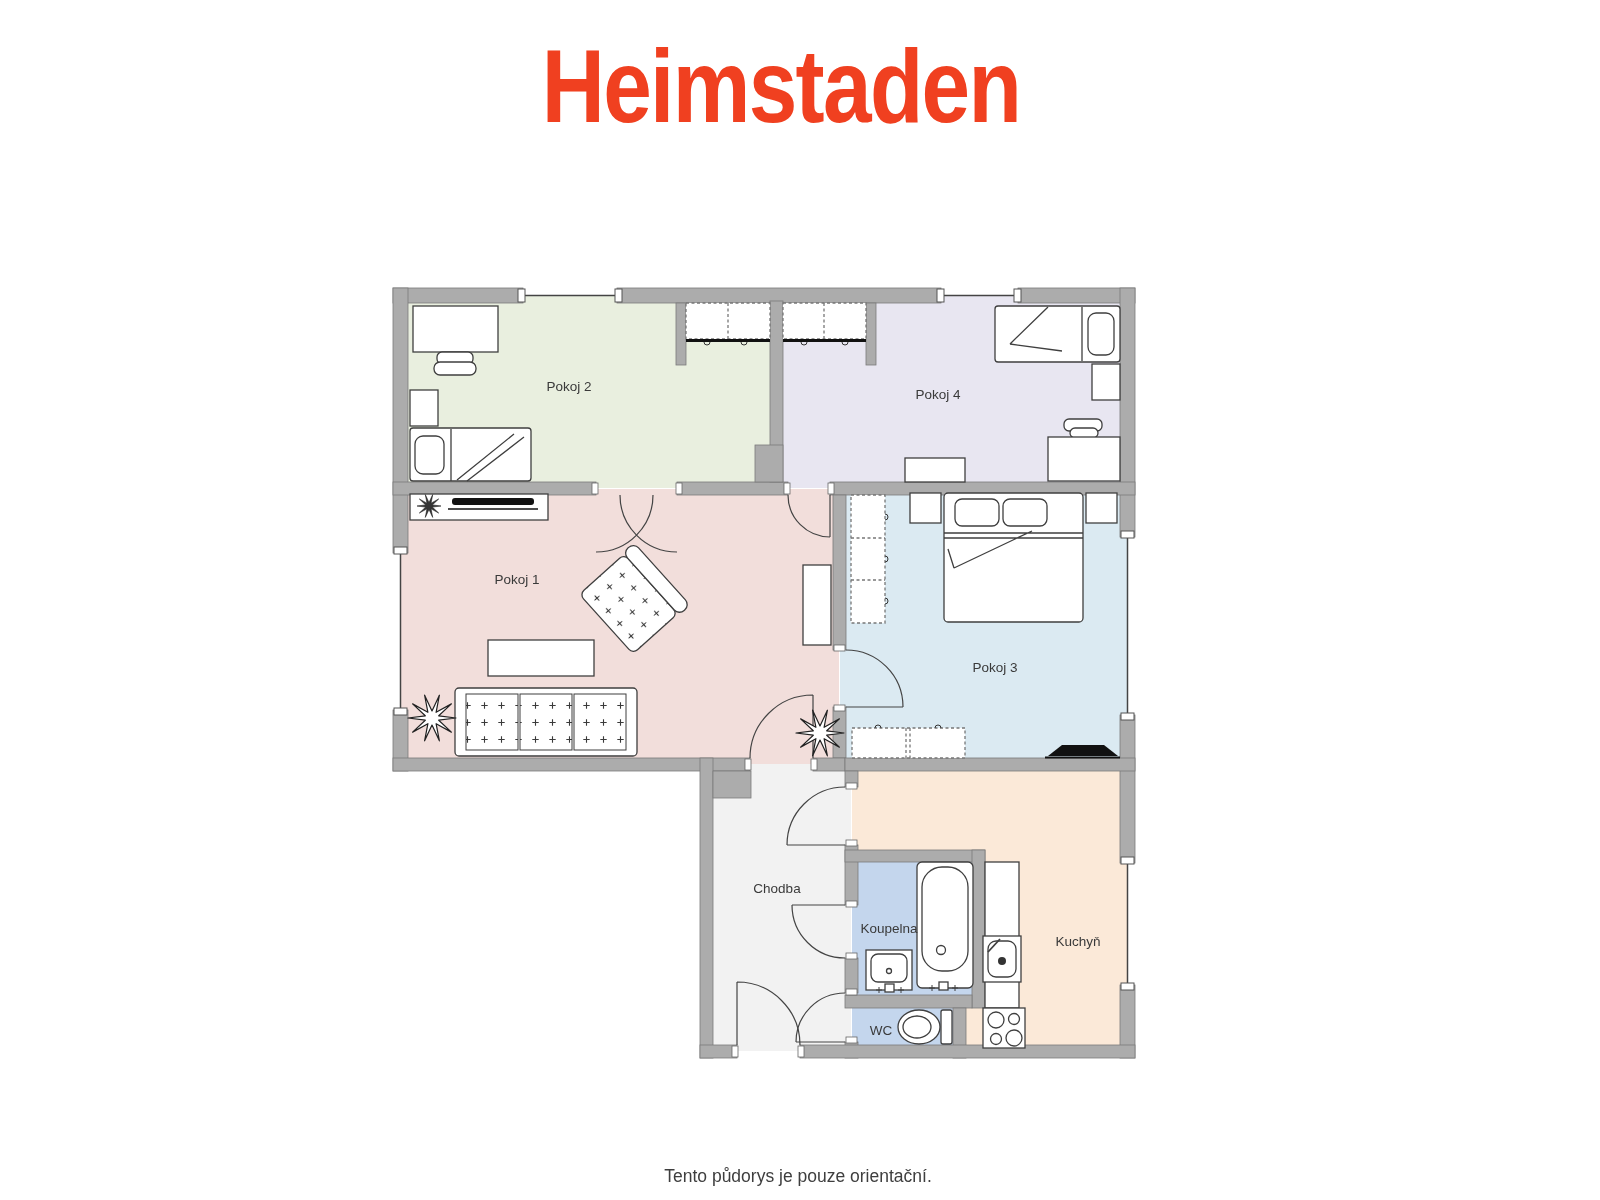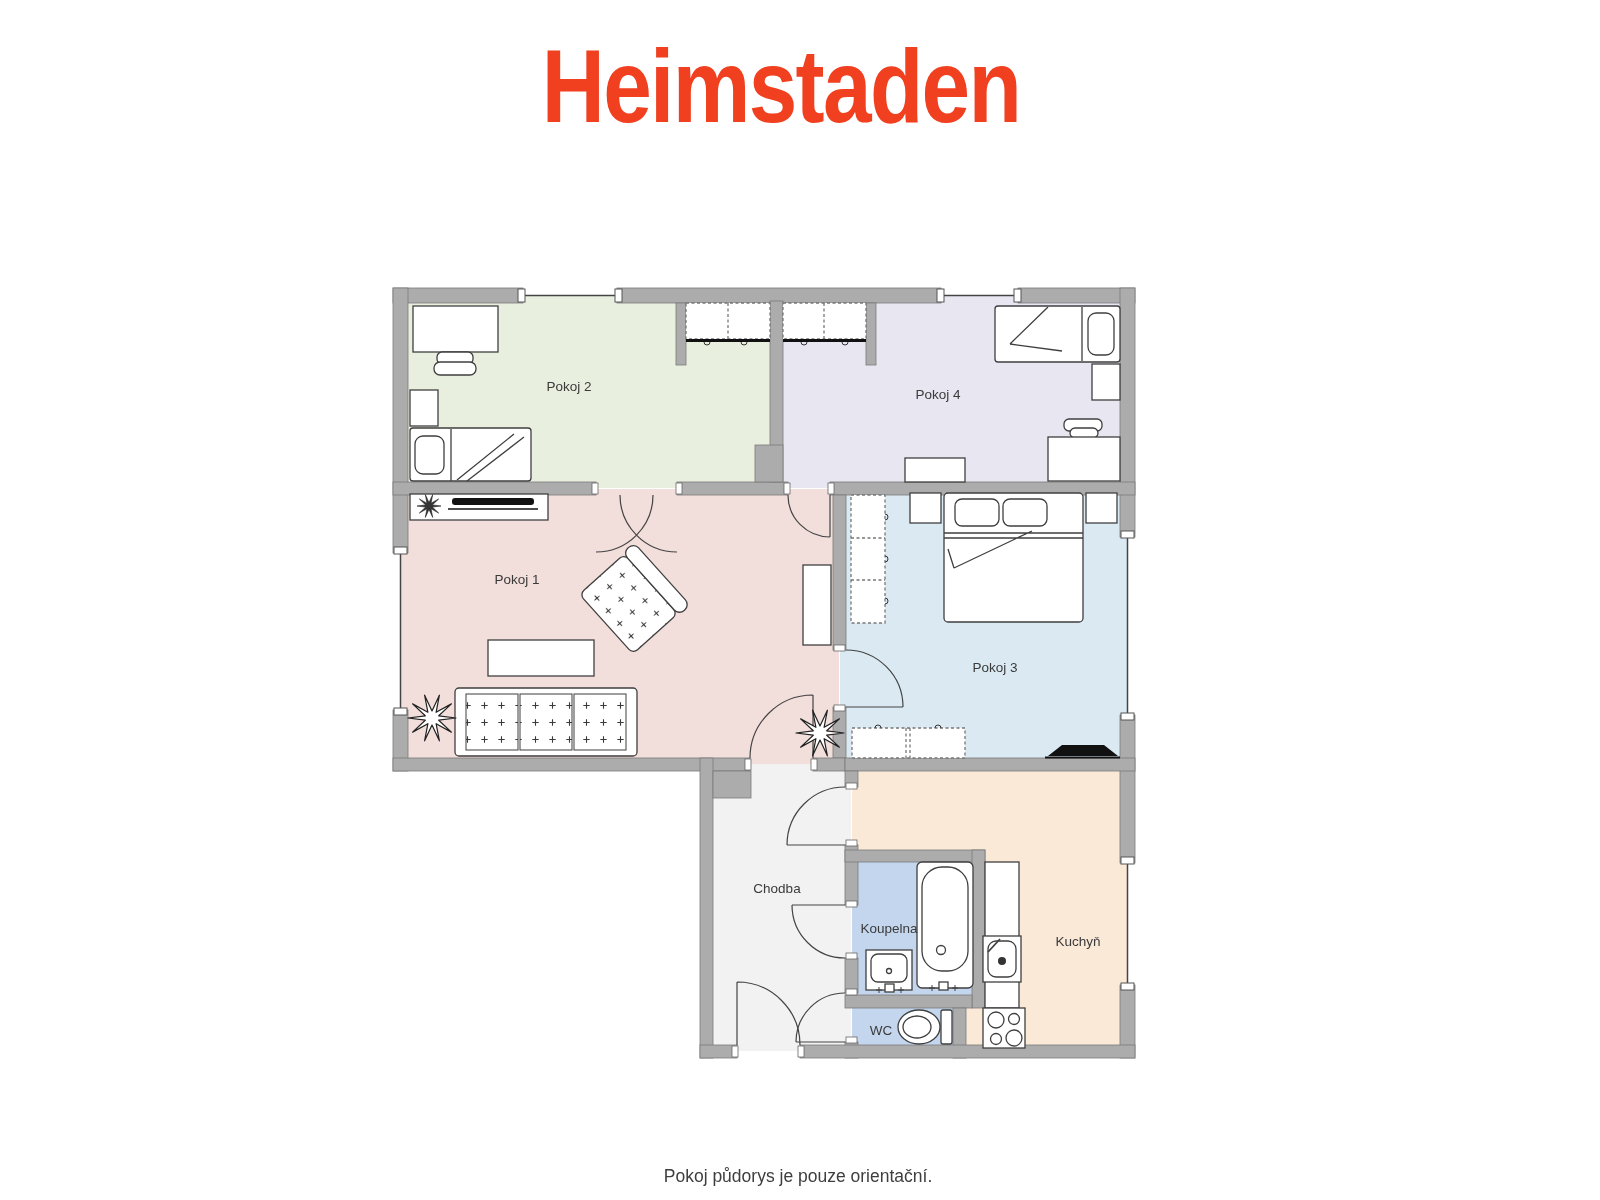--- a/index.html
+++ b/index.html
@@ -277,14 +277,14 @@
       <text x="569" y="391">Pokoj 2</text>
       <text x="995" y="672">Pokoj 3</text>
       <text x="938" y="399">Pokoj 4</text>
       <text x="777" y="893">Chodba</text>
       <text x="889" y="933">Koupelna</text>
       <text x="881" y="1035">WC</text>
       <text x="1078" y="946">Kuchyň</text>
     </g>
   </svg>
 
-  <div class="caption">Pokoj půdorys je pouze orientační.</div>
+  <div class="caption">Tento půdorys je pouze orientační.</div>
 </div>
 
 </body></html>

